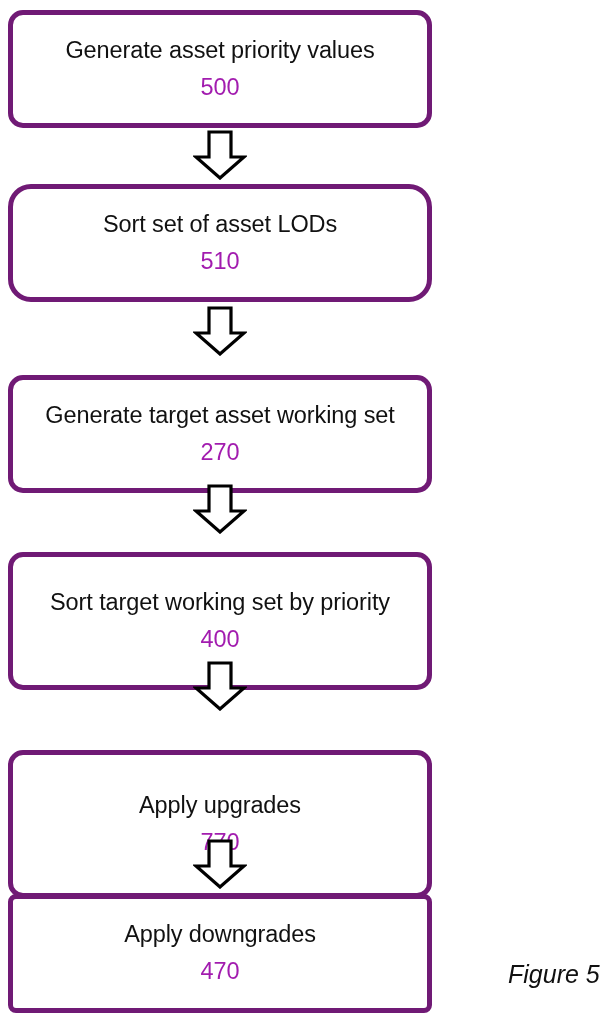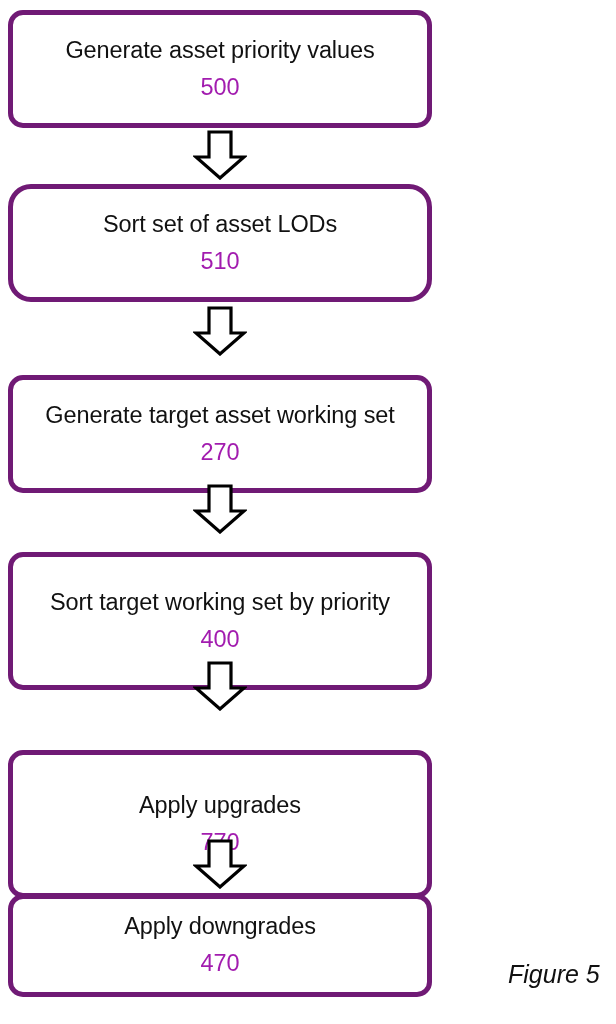--- a/index.html
+++ b/index.html
@@ -129,20 +129,20 @@
     <div class="node-label">Apply upgrades</div>
     <div class="node-ref">770</div>
   </div>
 
   <div class="connector" style="top:839px;">
     <svg viewBox="0 0 54 50" xmlns="http://www.w3.org/2000/svg">
       <polygon points="16,2 38,2 38,27 51,27 27,48 3,27 16,27" fill="#ffffff" stroke="#000000" stroke-width="3.2" stroke-linejoin="miter"></polygon>
     </svg>
   </div>
 
-  <div class="node" style="top:894px; height:103px;">
+  <div class="node" style="top:894px; height:119px;border-radius:8px;">
     <div class="node-label">Apply downgrades</div>
     <div class="node-ref">470</div>
   </div>
 
   <div class="figure-caption">Figure 5</div>
 
 </div>
 
 </body></html>

